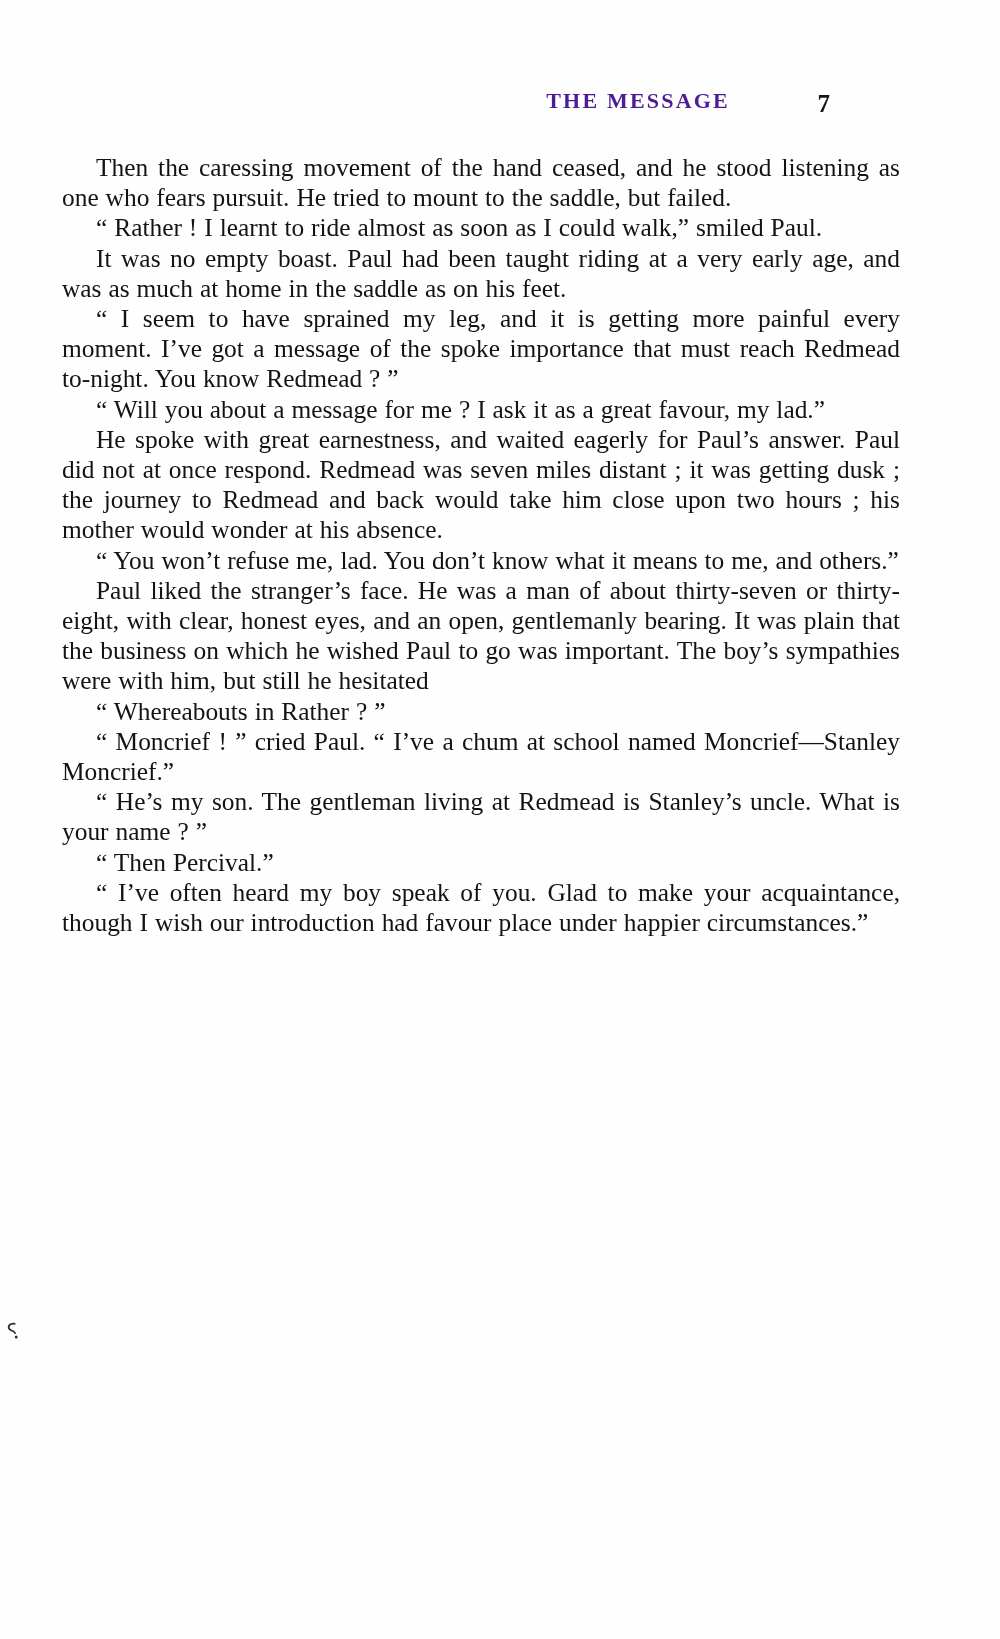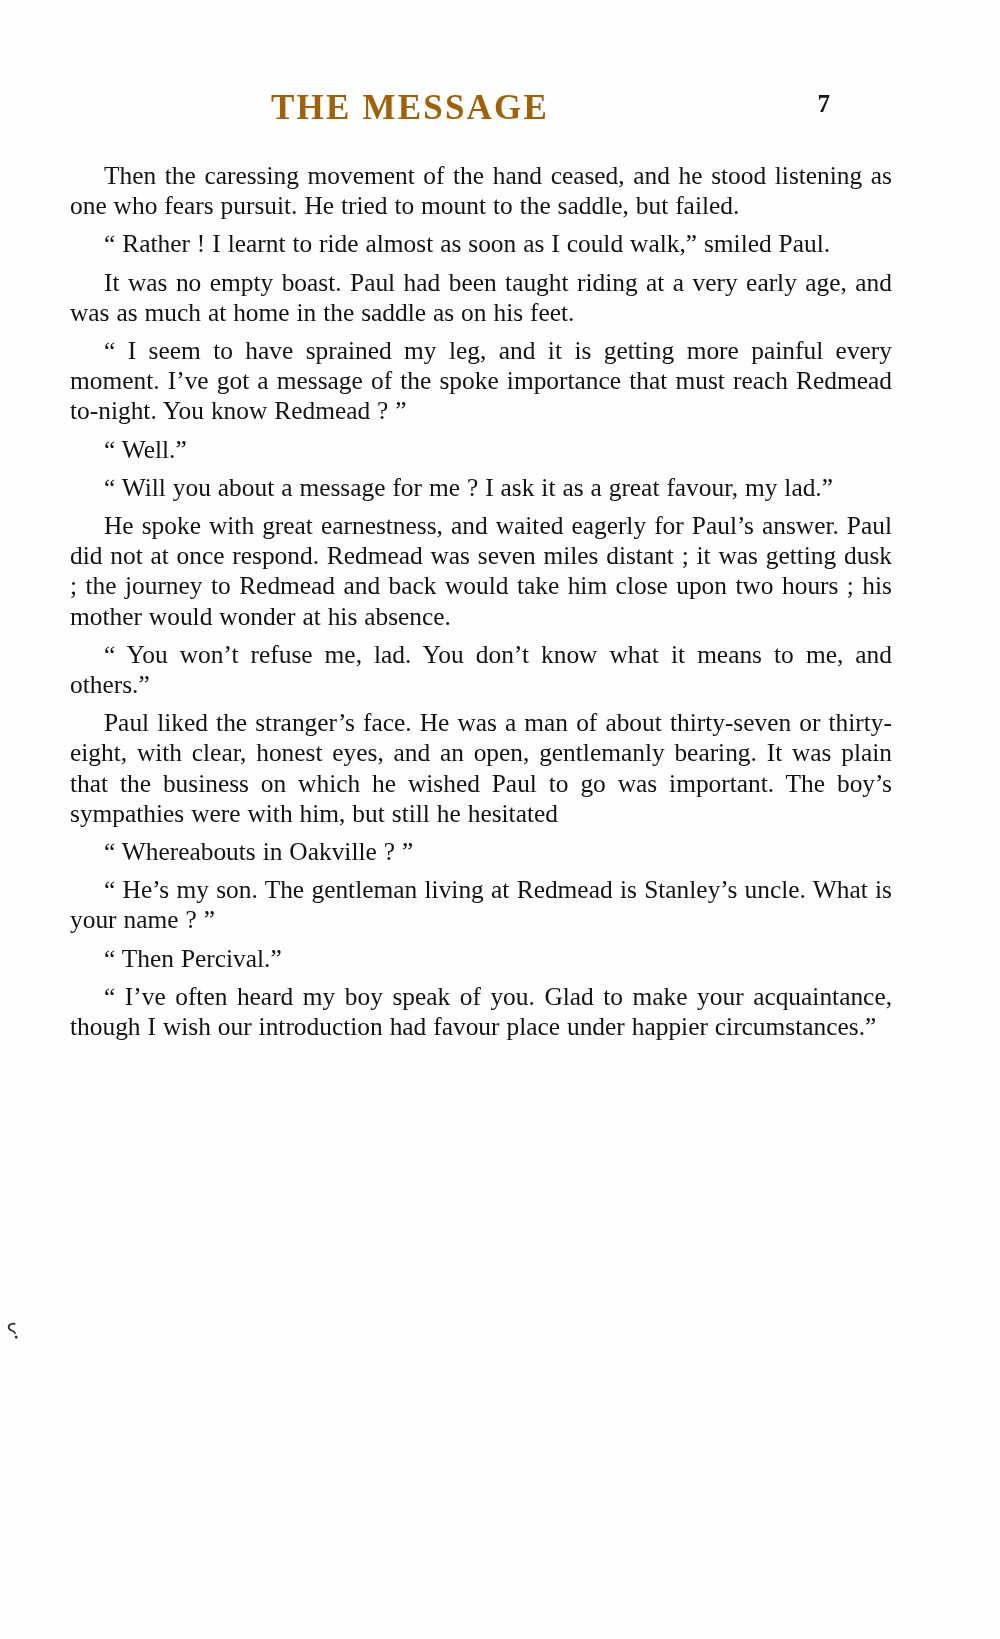--- a/index.html
+++ b/index.html
@@ -28,25 +28,25 @@
     left: 90px;
     top: 88px;
     width: 740px;
     height: 44px;
   }
   .header-title {
     position: absolute;
     left: 0;
     top: 0;
     width: 640px;
-    text-align: center;
-    font-size: 35px;
+    text-align: right;
+    font-size: 22px;
     letter-spacing: 2.2px;
     font-weight: 600;
-    color: #a16207;
+    color: #4c1d95;
     white-space: nowrap;
   }
   .header-folio {
     position: absolute;
     right: 0;
     top: 2px;
     font-size: 25px;
     font-weight: 700;
     color: #151515;
   }
@@ -54,21 +54,21 @@
     position: absolute;
     left: 62px;
     top: 152px;
     width: 838px;
     font-size: 25.4px;
     line-height: 30.2px;
     text-align: justify;
     color: #131313;
   }
   .body-text p {
-    margin: 8px;
+    margin: 0;
     text-indent: 34px;
     text-align: justify;
   }
   .body-text p.lastline {
     text-align: left;
   }
   
   .body-text p {
     word-spacing: 0.6px;
   }
@@ -91,24 +91,24 @@
     <div class="header-folio">7</div>
   </div>
 
   <div class="margin-mark">⸮</div>
 
   <div class="body-text">
     <p>Then the caressing movement of the hand ceased, and he stood listening as one who fears pursuit.  He tried to mount to the saddle, but failed.</p>
     <p>“ Rather !   I learnt to ride almost as soon as I could walk,”  smiled Paul.</p>
     <p>It was no empty boast.  Paul had been taught riding at  a  very early  age,  and was  as  much  at  home  in  the saddle  as  on  his  feet.</p>
     <p>“ I seem to have sprained my leg, and it is getting more painful every moment.   I’ve got a message of the spoke importance  that  must  reach  Redmead  to-night.   You know Redmead ? ”</p>
-    <p class="lastline">“ Well.”</p>
     <p>“ Will you about a message for me ?   I ask it as a great favour, my lad.”</p>
     <p>He spoke with great earnestness, and waited eagerly for Paul’s answer.   Paul did not at once respond.   Redmead was seven miles distant ;  it was getting dusk ;  the journey to  Redmead  and  back  would  take  him  close  upon  two hours ;  his mother would wonder at his absence.</p>
     <p>“ You won’t refuse me, lad.   You don’t know what it means to me, and others.”</p>
     <p>Paul liked the stranger’s face.   He was a man of about thirty-seven or thirty-eight, with clear, honest eyes, and an  open,  gentlemanly  bearing.   It  was  plain  that  the business  on  which  he  wished  Paul  to  go  was  important. The boy’s sympathies were with him, but still he hesitated</p>
-    <p class="lastline">“ Whereabouts  in  Oakville ? ”</p>
+    <p class="lastline">“ Whereabouts  in  Rather ? ”</p>
+    <p>“ Moncrief ! ”   cried  Paul.    “ I’ve  a  chum  at  school named Moncrief—Stanley Moncrief.”</p>
     <p>“ He’s my son.   The gentleman living at Redmead is Stanley’s uncle.   What is your name ? ”</p>
     <p class="lastline">“ Then Percival.”</p>
     <p>“ I’ve often heard my boy speak of you.   Glad to make your acquaintance, though I wish our introduction had favour place under happier circumstances.”</p>
   </div>
 
 </div>
 
 </body></html>

